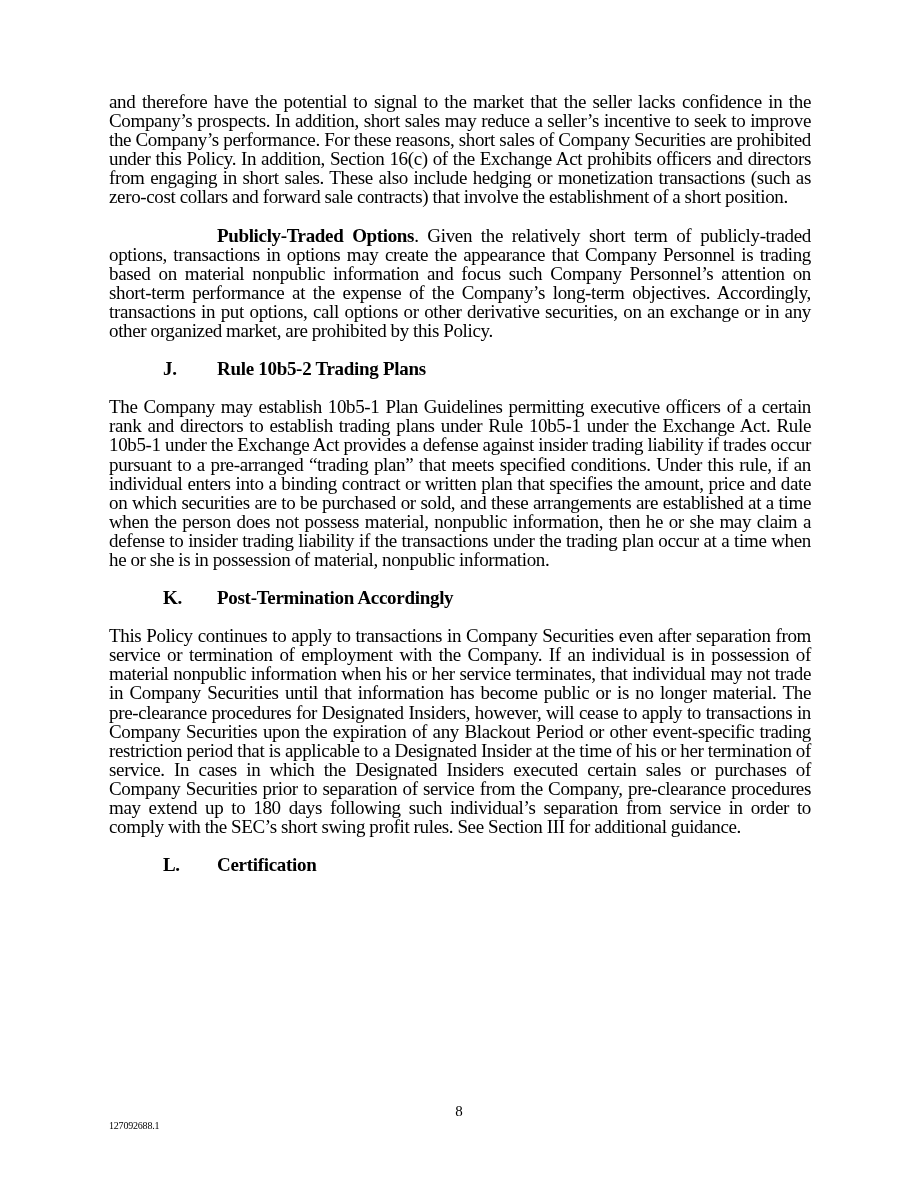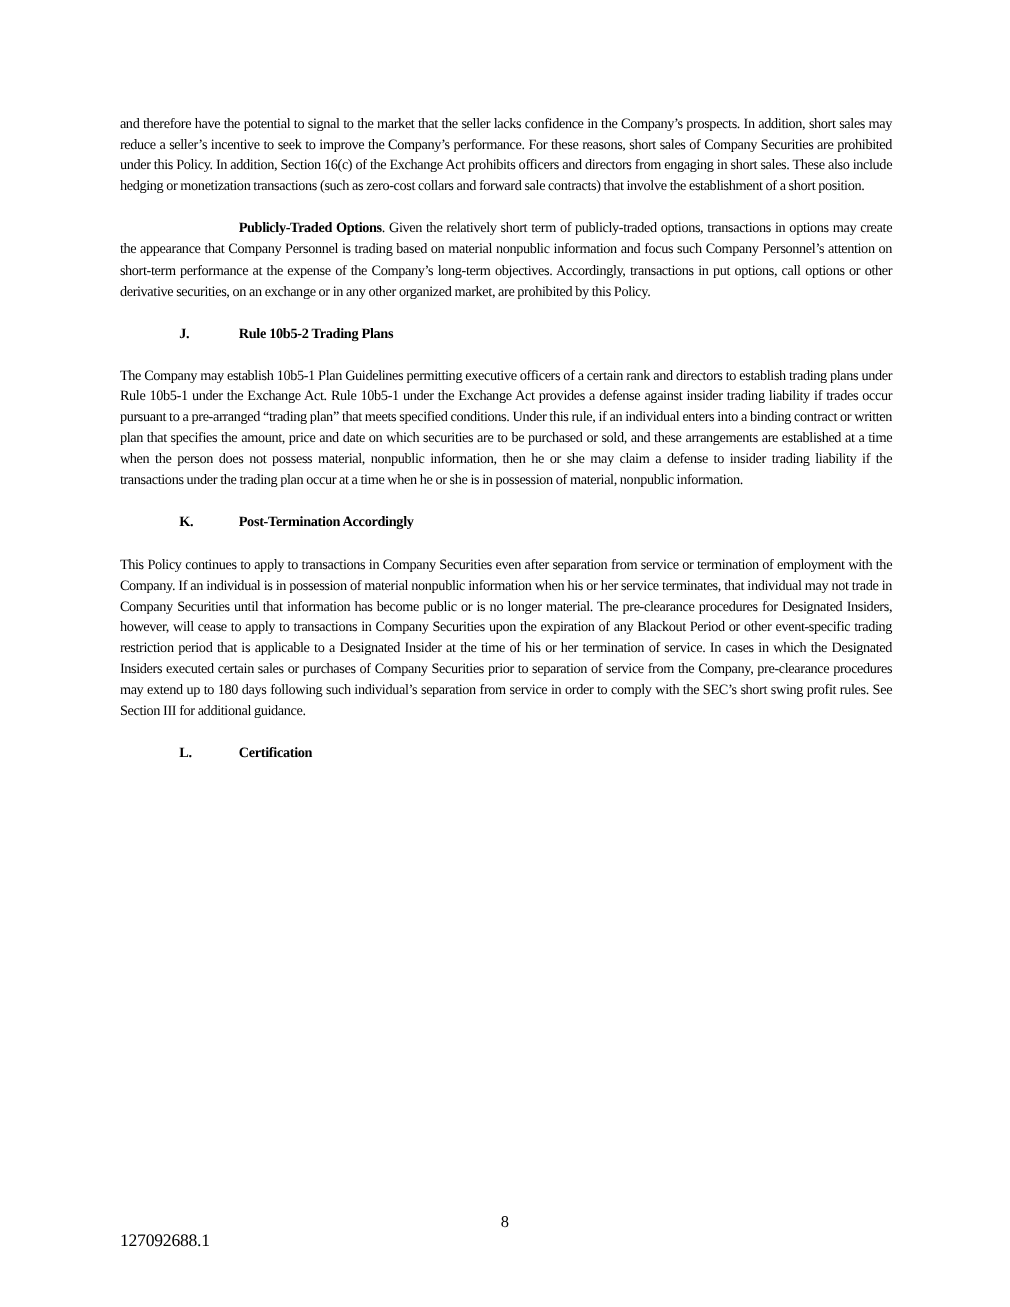--- a/index.html
+++ b/index.html
@@ -11,23 +11,23 @@
       width: 918px;
       height: 1188px;
       position: relative;
       overflow: hidden;
       font-family: "Liberation Serif", serif;
       color: #000000;
     }
     .page {
       position: absolute;
       left: 109px;
-      top: 102px;
+      top: 92px;
       width: 702px;
-      font-size: 13px;
+      font-size: 19px;
       line-height: 19.1px;
     }
     p {
       margin: 0;
       text-align: justify;
       text-align-last: left;
       letter-spacing: -0.35px;
       word-spacing: -0.2px;
     }
     .indent-first {
@@ -57,21 +57,21 @@
       width: 918px;
       text-align: center;
       top: 1103px;
       font-size: 15px;
       font-family: "Liberation Serif", serif;
     }
     .doc-id {
       position: absolute;
       left: 109px;
       top: 1120px;
-      font-size: 16px;
+      font-size: 10px;
       font-family: "Liberation Serif", serif;
       letter-spacing: -0.2px;
     }
   </style>
 </head>
 <body>
 
 <div class="page">
 
   <p>and therefore have the potential to signal to the market that the seller lacks confidence in the Company’s prospects. In addition, short sales may reduce a seller’s incentive to seek to improve the Company’s performance. For these reasons, short sales of Company Securities are prohibited under this Policy. In addition, Section 16(c) of the Exchange Act prohibits officers and directors from engaging in short sales. These also include hedging or monetization transactions (such as zero-cost collars and forward sale contracts) that involve the establishment of a short position.</p>

